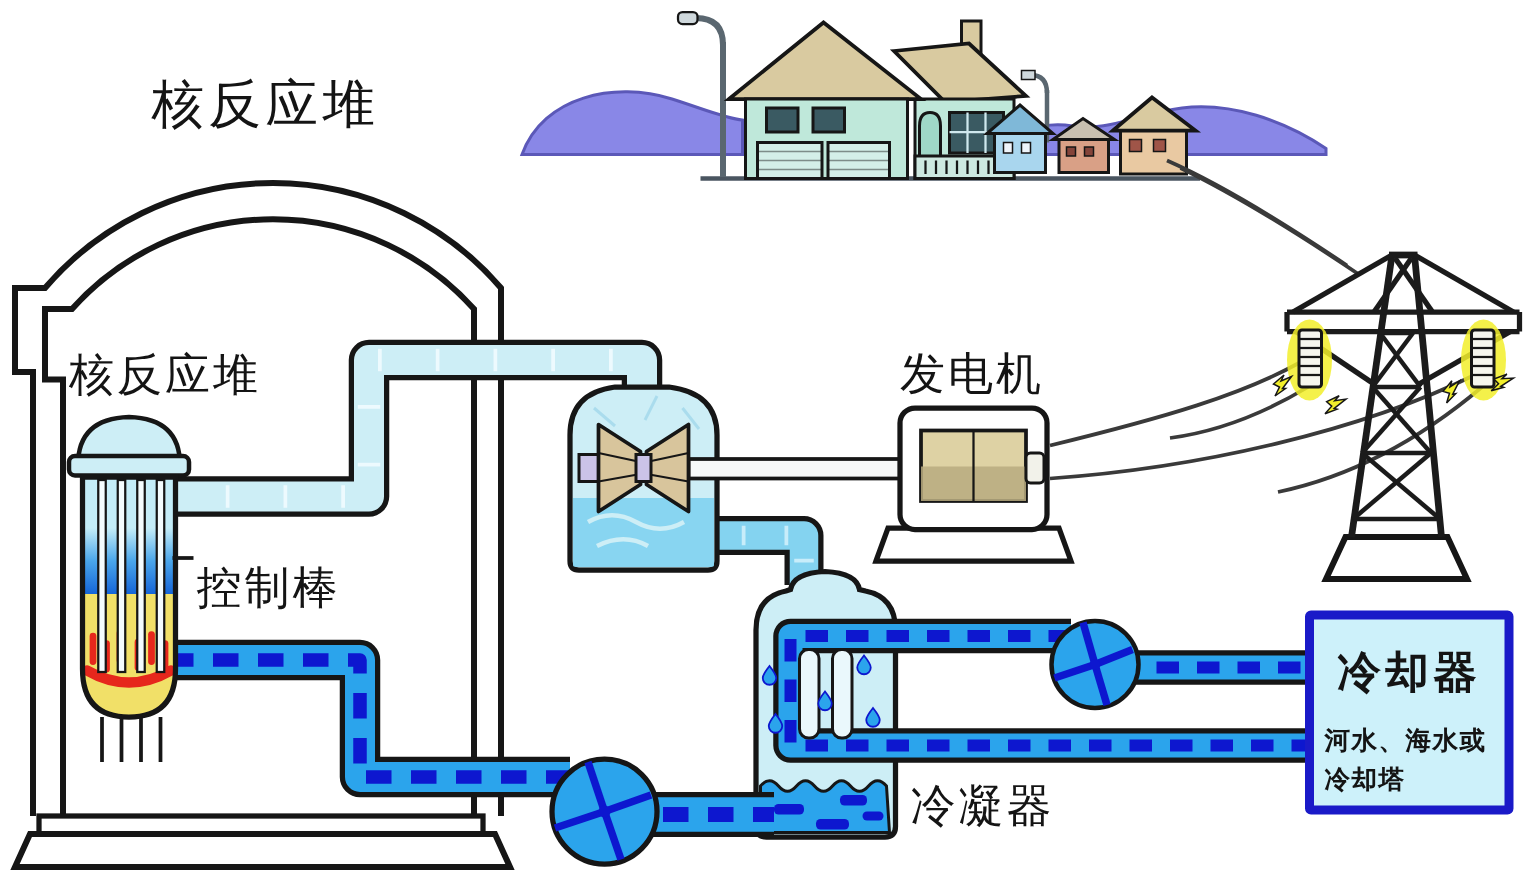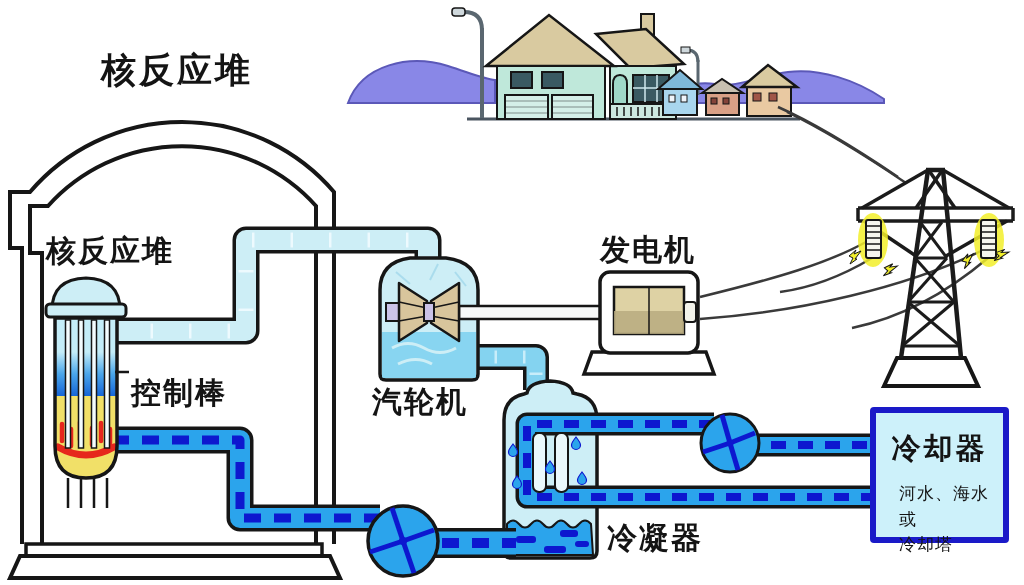--- a/index.html
+++ b/index.html
@@ -29,34 +29,34 @@
   .htanF{fill:var(--house_tan)}
   .hpinkF{fill:var(--house_pink)}
   .sparkF{fill:var(--spark_yellow)}
   .whiteF{fill:#ffffff}
   .winF{fill:var(--window_dark)}
   .g1{stop-color:var(--vessel_water_top)}
   .g2{stop-color:var(--vessel_water_mid)}
   .g3{stop-color:var(--vessel_water_deep)}
 
   
-  .lbl{position:absolute;font-weight:700;color:var(--label_color);white-space:nowrap;line-height:1;text-align:center;}
+  .lbl{position:absolute;font-weight:400;color:var(--label_color);white-space:nowrap;line-height:1;text-align:center;}
   .lbl-reactor        {left:101px;top:52px; font-size:35px;letter-spacing:3px;}
   .lbl-pressure-vessel{left:46px; top:236px;font-size:30px;letter-spacing:2px;}
   .lbl-control-rods   {left:131px;top:378px;font-size:30px;letter-spacing:2px;}
   .lbl-turbine        {left:372px;top:387px;font-size:30px;letter-spacing:2px;}
   .lbl-generator      {left:600px;top:235px;font-size:30px;letter-spacing:2px;}
   .lbl-condenser      {left:607px;top:523px;font-size:30px;letter-spacing:2px;}
 
   .cooler{position:absolute;left:870px;top:407px;width:139px;height:136px;box-sizing:border-box;
           background:var(--cooler_fill);border:6px solid var(--cooler_border);border-radius:4px;}
   .cooler-title{font-weight:800;font-size:29px;letter-spacing:3px;text-align:center;
                 margin-top:16px;color:var(--label_color);}
-  .cooler-sub{font-weight:400;font-size:17px;letter-spacing:1px;line-height:1.5;
-              margin:12px 0 0 23px;color:var(--label_color);}
+  .cooler-sub{font-weight:700;font-size:17px;letter-spacing:1px;line-height:1.5;
+              margin:12px 0 0 7px;color:var(--label_color);}
 </style>
 </head>
 <body>
 
 <div class="stage">
 
 <svg width="1024" height="585" viewBox="0 0 1024 585">
   <defs>
     <linearGradient id="wgrad" x1="0" y1="0" x2="0" y2="1">
       <stop offset="0" class="g1"></stop>
@@ -367,17 +367,16 @@
   <div class="cooler-title">冷却器</div>
   <div class="cooler-sub">
     <div>河水、海水或</div>
     <div>冷却塔</div>
   </div>
 </div>
 
 <div class="lbl lbl-reactor">核反应堆</div>
 <div class="lbl lbl-pressure-vessel">核反应堆</div>
 <div class="lbl lbl-control-rods">控制棒</div>
-<div class="lbl lbl-turbine">汽轮机</div>
 <div class="lbl lbl-generator">发电机</div>
 <div class="lbl lbl-condenser">冷凝器</div>
 
 </div>
 
 </body></html>

